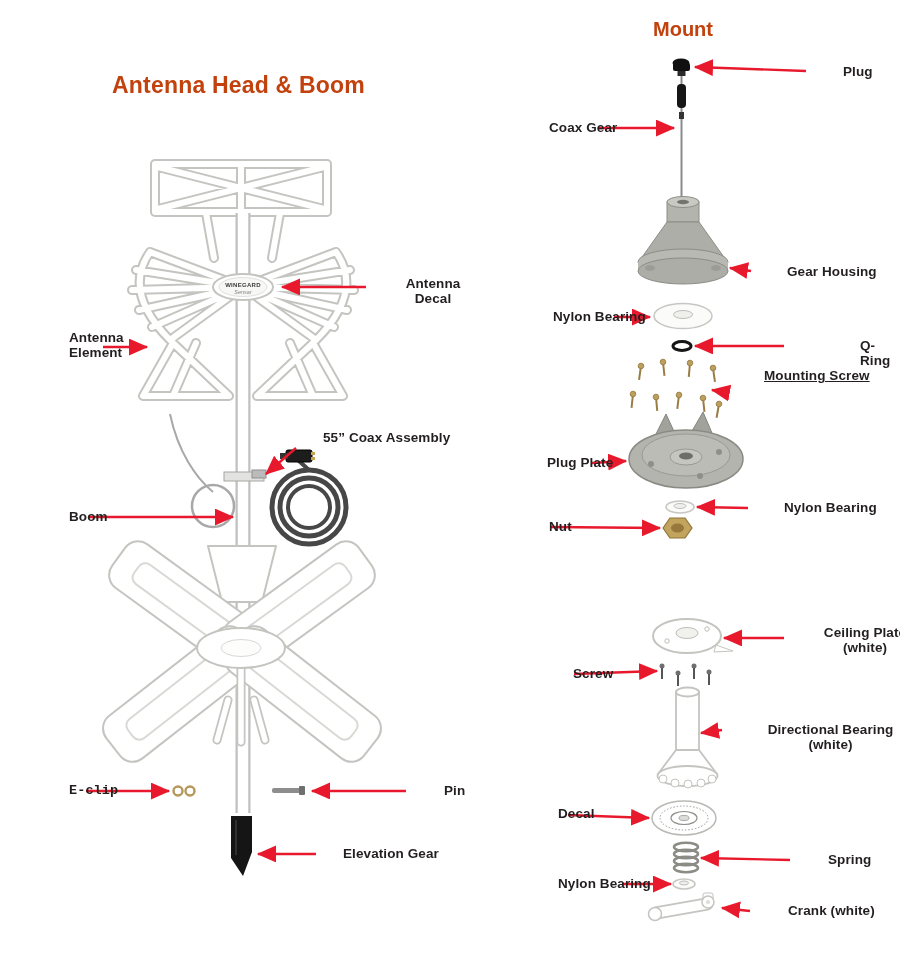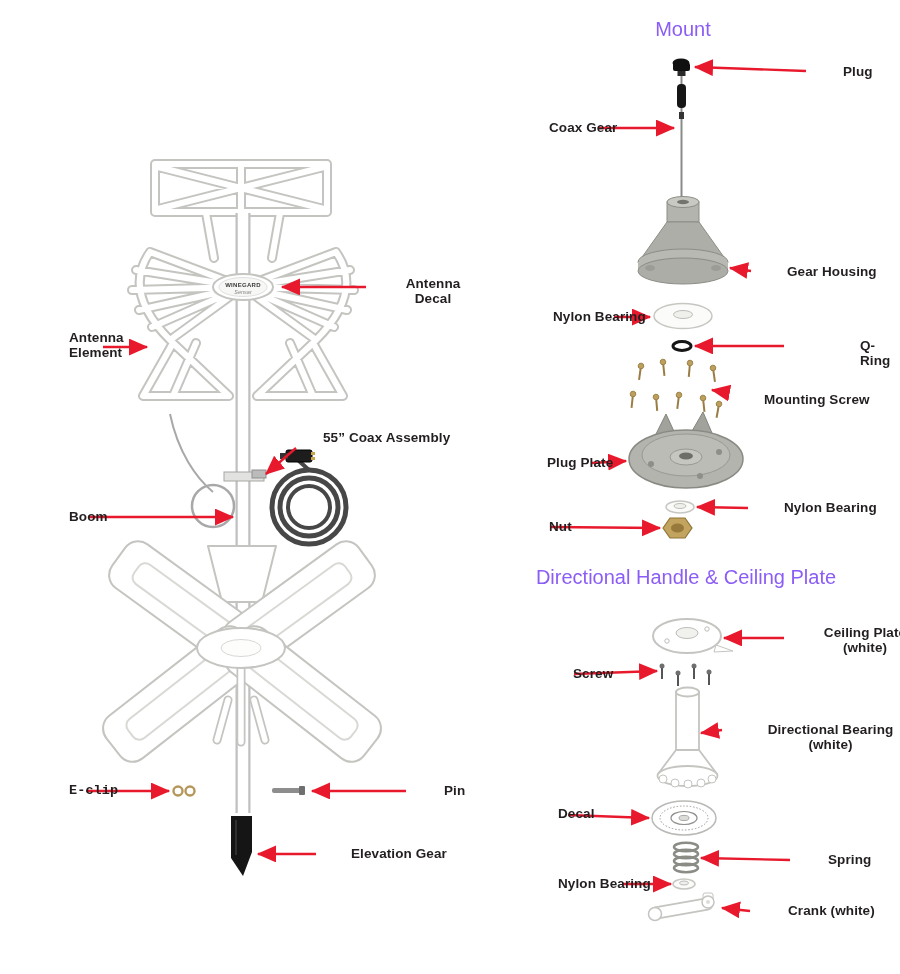--- a/index.html
+++ b/index.html
@@ -2,21 +2,21 @@
 <html><head>
 <meta charset="utf-8">
 <style>
   html,body{margin:0;padding:0;background:#ffffff;}
   .stage{position:relative;width:900px;height:974px;background:#ffffff;
          font-family:"Liberation Sans",sans-serif;overflow:hidden;}
   svg.layer{position:absolute;left:0;top:0;}
   .lbl{position:absolute;font-size:13.5px;font-weight:bold;color:#231f20;
        white-space:pre-line;line-height:1.12;letter-spacing:.1px;padding-left:31px;}
   .lbl.center{text-align:center;}
-  .title{position:absolute;color:#8b5cf6;font-weight:normal;white-space:nowrap;}
+  .title{position:absolute;color:#c2410c;font-weight:bold;white-space:nowrap;}
   .t-antenna{left:112px;top:72px;font-size:23px;letter-spacing:.2px;}
   .t-mount{left:613px;top:18px;width:140px;text-align:center;font-size:20px;}
   .t-handle{left:492px;top:566px;width:388px;text-align:center;font-size:20px;white-space:nowrap;}
   .arr{stroke:#e8192c;stroke-width:2.4;marker-end:url(#ah);}
   .decal-brand{font-size:6px;font-weight:bold;fill:#3a3a3a;letter-spacing:.3px;}
   .decal-model{font-size:5.5px;font-style:italic;fill:#888;}
 </style>
 </head>
 <body>
 
@@ -289,39 +289,39 @@
     <line class="arr" x1="784" y1="638" x2="724" y2="638"></line>
     <line class="arr" x1="574" y1="674" x2="657" y2="671"></line>
     <line class="arr" x1="722" y1="730" x2="701" y2="733"></line>
     <line class="arr" x1="568" y1="815" x2="649" y2="818"></line>
     <line class="arr" x1="790" y1="860" x2="701" y2="858"></line>
     <line class="arr" x1="622" y1="884" x2="671" y2="884"></line>
     <line class="arr" x1="750" y1="911" x2="722" y2="908"></line>
   </g>
 </svg>
 
+<div class="title t-antenna">Antenna Head &amp; Boom</div>
 <div class="title t-mount">Mount</div>
-<div class="title t-handle">Directional Handle &amp; Ceiling Plate</div>
 
 <div class="lbl center" style="left:370px;top:276px;width:64px;">Antenna
 Decal</div>
 <div class="lbl" style="left:38px;top:330px;">Antenna
 Element</div>
 <div class="lbl" style="left:284px;top:430px;margin-left:8px;">55” Coax Assembly</div>
 <div class="lbl" style="left:38px;top:509px;">Boom</div>
 <div class="lbl" style="left:38px;top:783px;font-family:Liberation Mono, monospace;">E-clip</div>
 <div class="lbl" style="left:413px;top:783px;">Pin</div>
-<div class="lbl" style="left:320px;top:846px;">Elevation Gear</div>
+<div class="lbl" style="left:312px;top:846px;">Elevation Gear</div>
 
 <div class="lbl" style="left:812px;top:64px;">Plug</div>
 <div class="lbl" style="left:518px;top:120px;">Coax Gear</div>
 <div class="lbl" style="left:756px;top:264px;">Gear Housing</div>
 <div class="lbl" style="left:522px;top:309px;">Nylon Bearing</div>
 <div class="lbl" style="left:829px;top:338px;">Q-Ring</div>
-<div class="lbl" style="left:733px;top:392px;">Mounting Screw</div>
+<div class="lbl" style="left:733px;top:368px;text-decoration:underline;">Mounting Screw</div>
 <div class="lbl" style="left:516px;top:455px;">Plug Plate</div>
 <div class="lbl" style="left:753px;top:500px;">Nylon Bearing</div>
 <div class="lbl" style="left:518px;top:519px;">Nut</div>
 
 <div class="lbl center" style="left:788px;top:625px;width:92px;">Ceiling Plate
 (white)</div>
 <div class="lbl" style="left:527px;top:666px;margin-left:15px;">Screw</div>
 <div class="lbl center" style="left:727px;top:722px;width:145px;">Directional Bearing
 (white)</div>
 <div class="lbl" style="left:527px;top:806px;">Decal</div>

